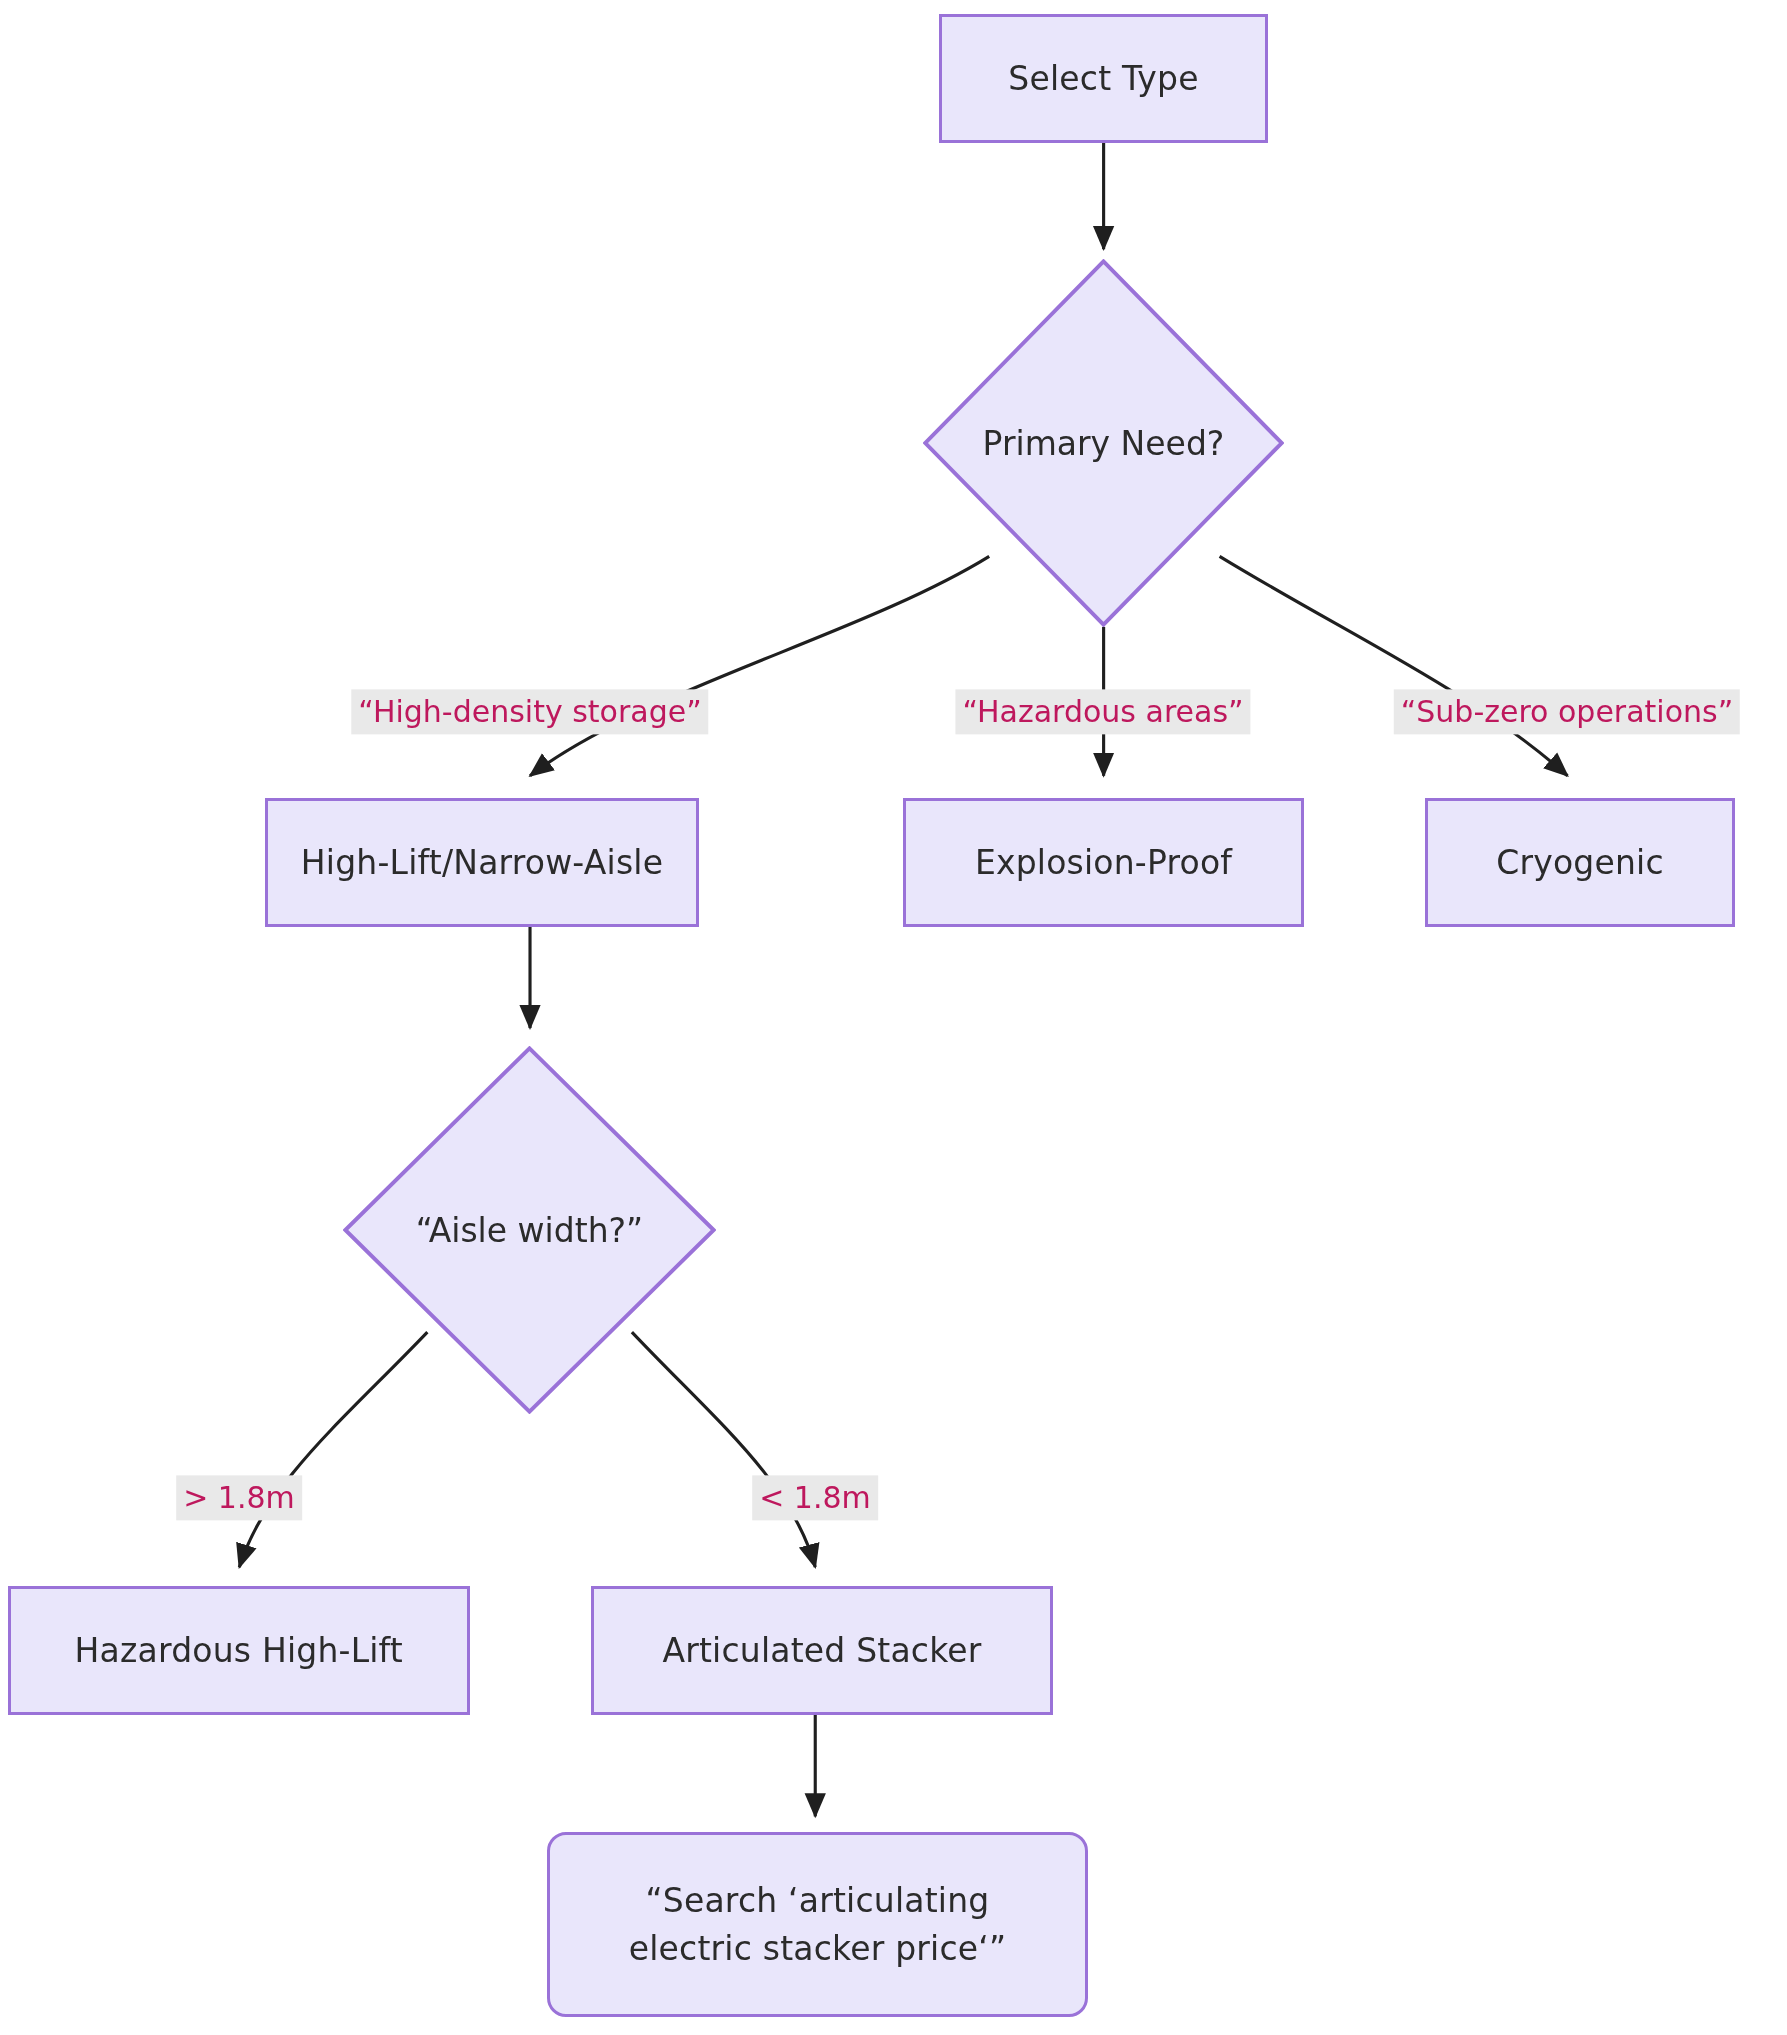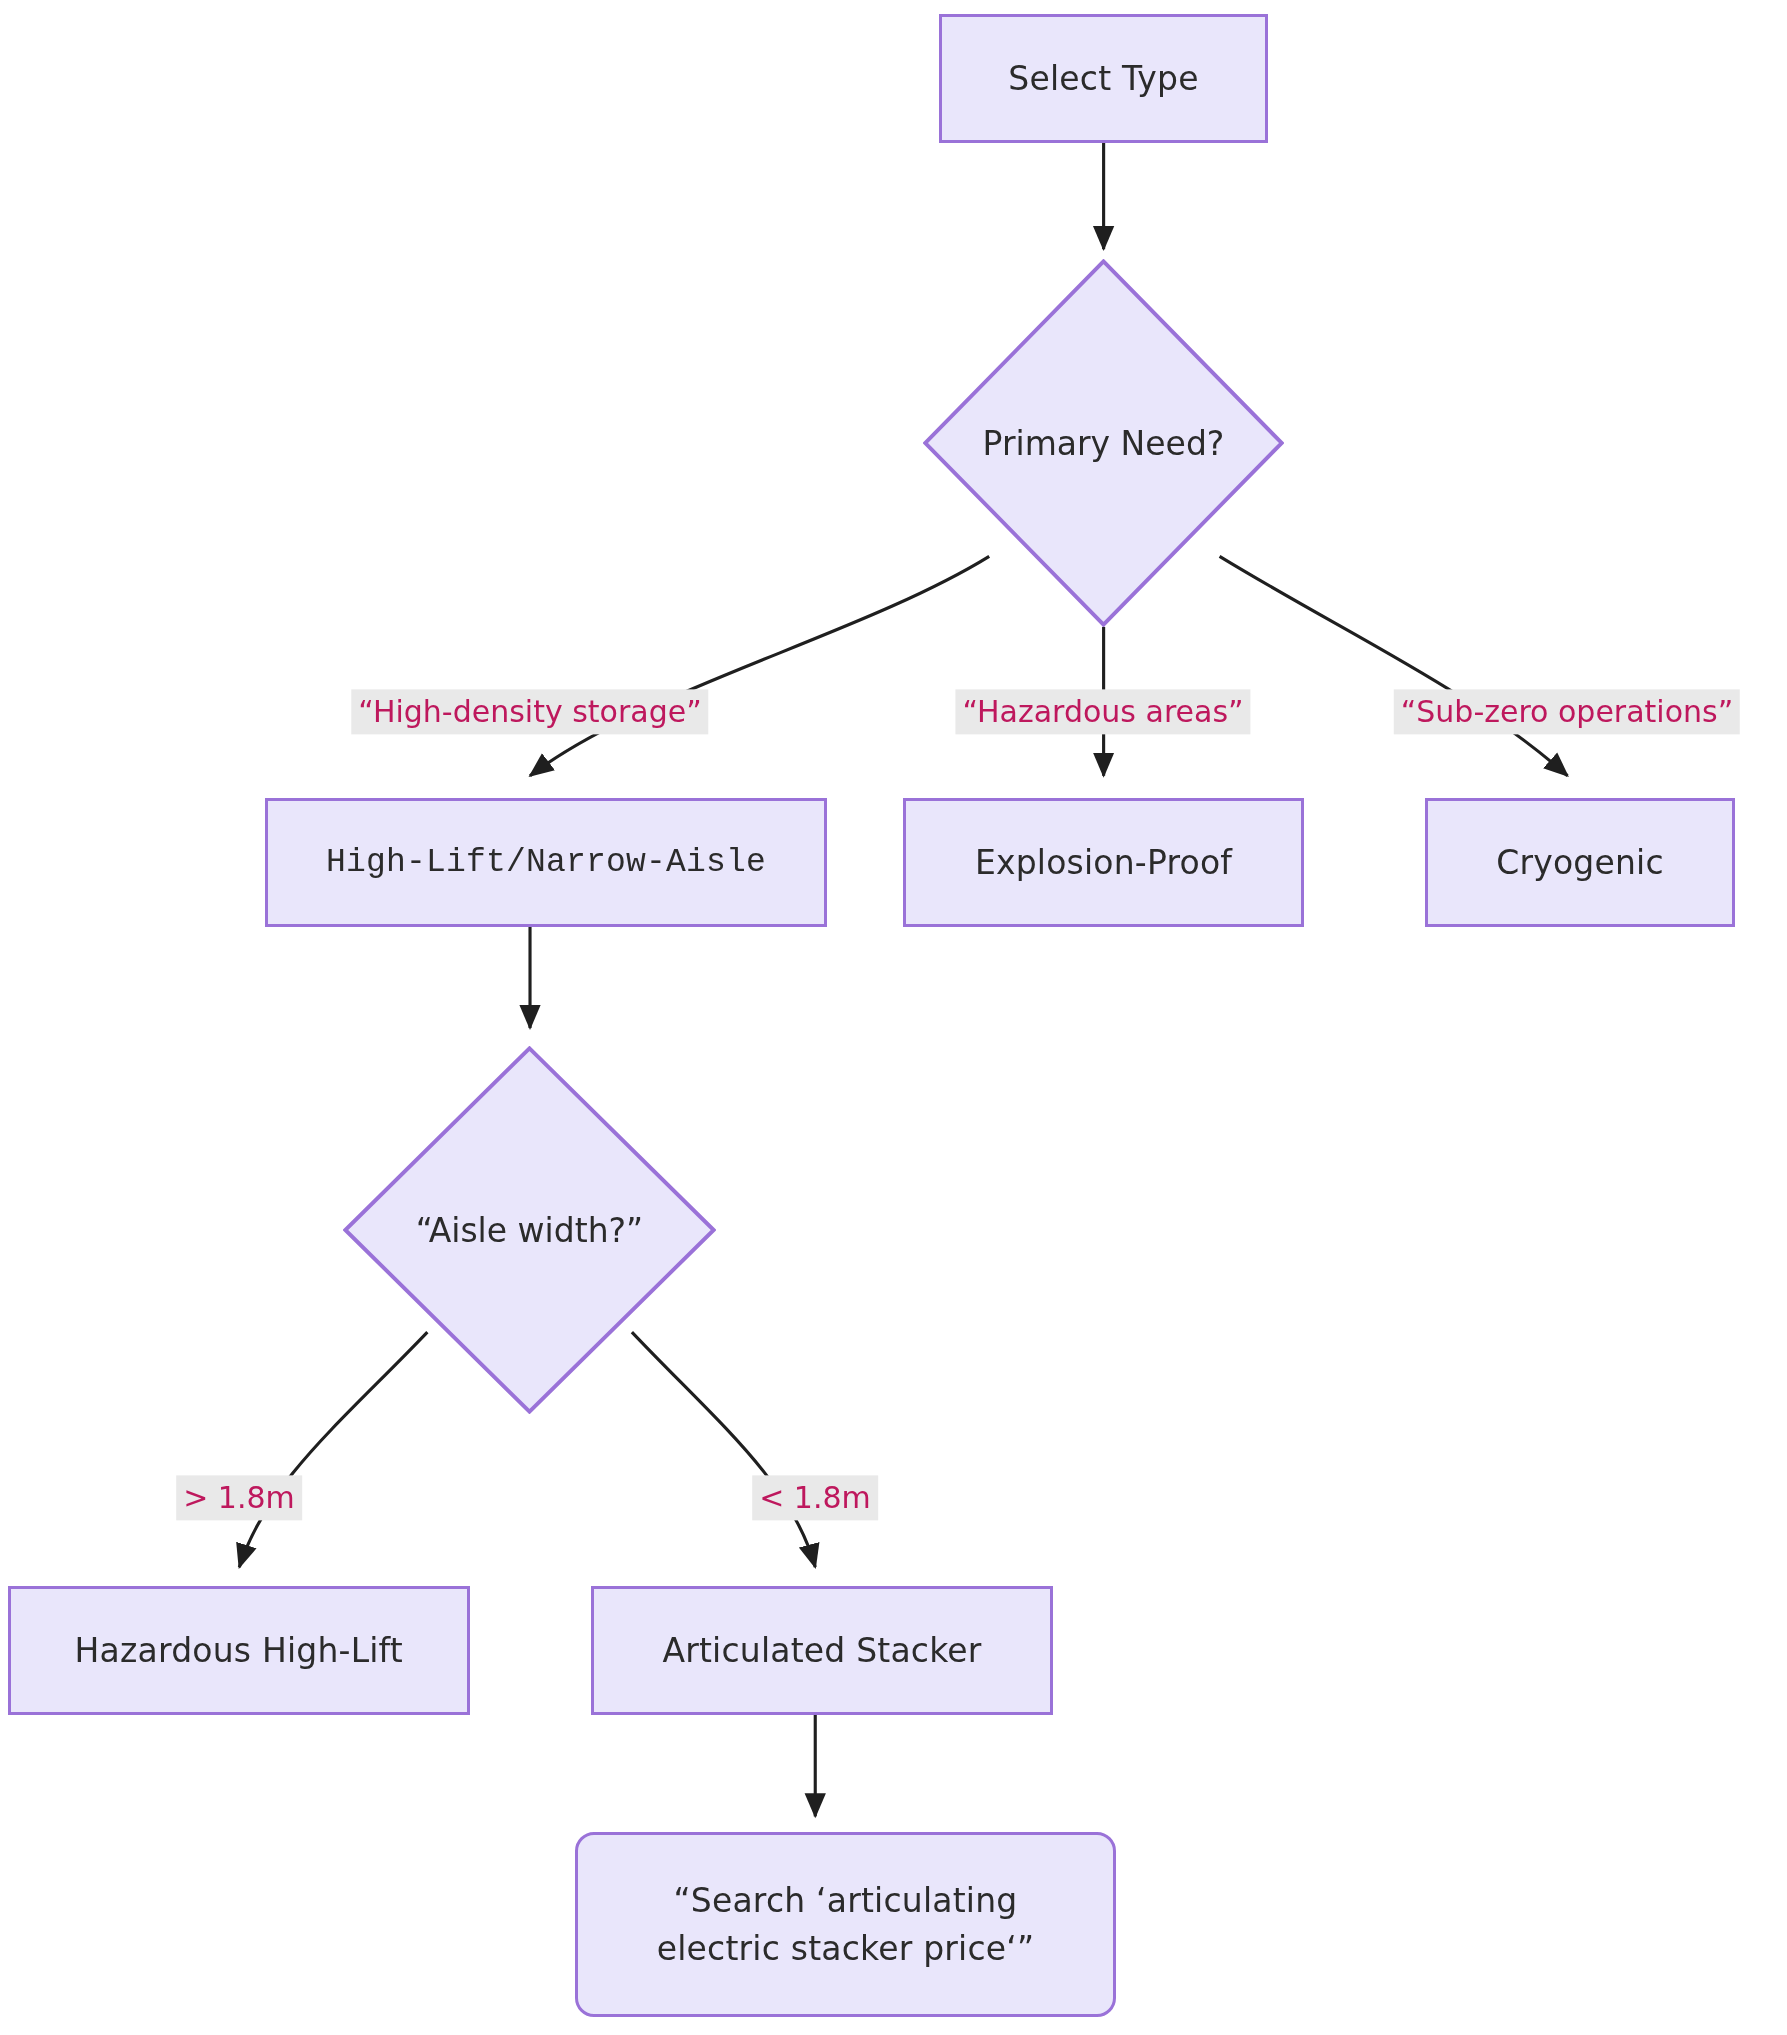--- a/index.html
+++ b/index.html
@@ -33,21 +33,20 @@
     align-items: center;
     justify-content: center;
     text-align: center;
     color: #2b2b2b;
     font-size: 33px;
     line-height: 1.45;
     letter-spacing: 0.2px;
   }
   .node.rounded {
     border-radius: 19px;
-    margin-left: 28px;
   }
   .node-label {
     display: block;
     padding: 0 14px;
     white-space: pre-line;
   }
   .diamond {
     position: absolute;
     box-sizing: border-box;
     display: flex;
@@ -119,21 +118,21 @@
     <svg class="diamond-shape" viewBox="0 0 460 470" preserveAspectRatio="none">
       <polygon points="230,3 457,235 230,467 3,235" fill="#e9e6fb" stroke="#9a72d8" stroke-width="5"></polygon>
     </svg>
     <span class="node-label">Primary Need?</span>
   </div>
 
   <div class="edge-label" style="left:530px; top:712px;">“High-density storage”</div>
   <div class="edge-label" style="left:1103px; top:712px;">“Hazardous areas”</div>
   <div class="edge-label" style="left:1567px; top:712px;">“Sub-zero operations”</div>
 
-  <div class="node" style="left:265px; top:798px; width:562px; height:129px;font-family:Liberation Mono, monospace;">
+  <div class="node" style="left:265px; top:798px; width:434px; height:129px;">
     <span class="node-label">High-Lift/Narrow-Aisle</span>
   </div>
 
   <div class="node" style="left:903px; top:798px; width:401px; height:129px;">
     <span class="node-label">Explosion-Proof</span>
   </div>
 
   <div class="node" style="left:1425px; top:798px; width:310px; height:129px;">
     <span class="node-label">Cryogenic</span>
   </div>

